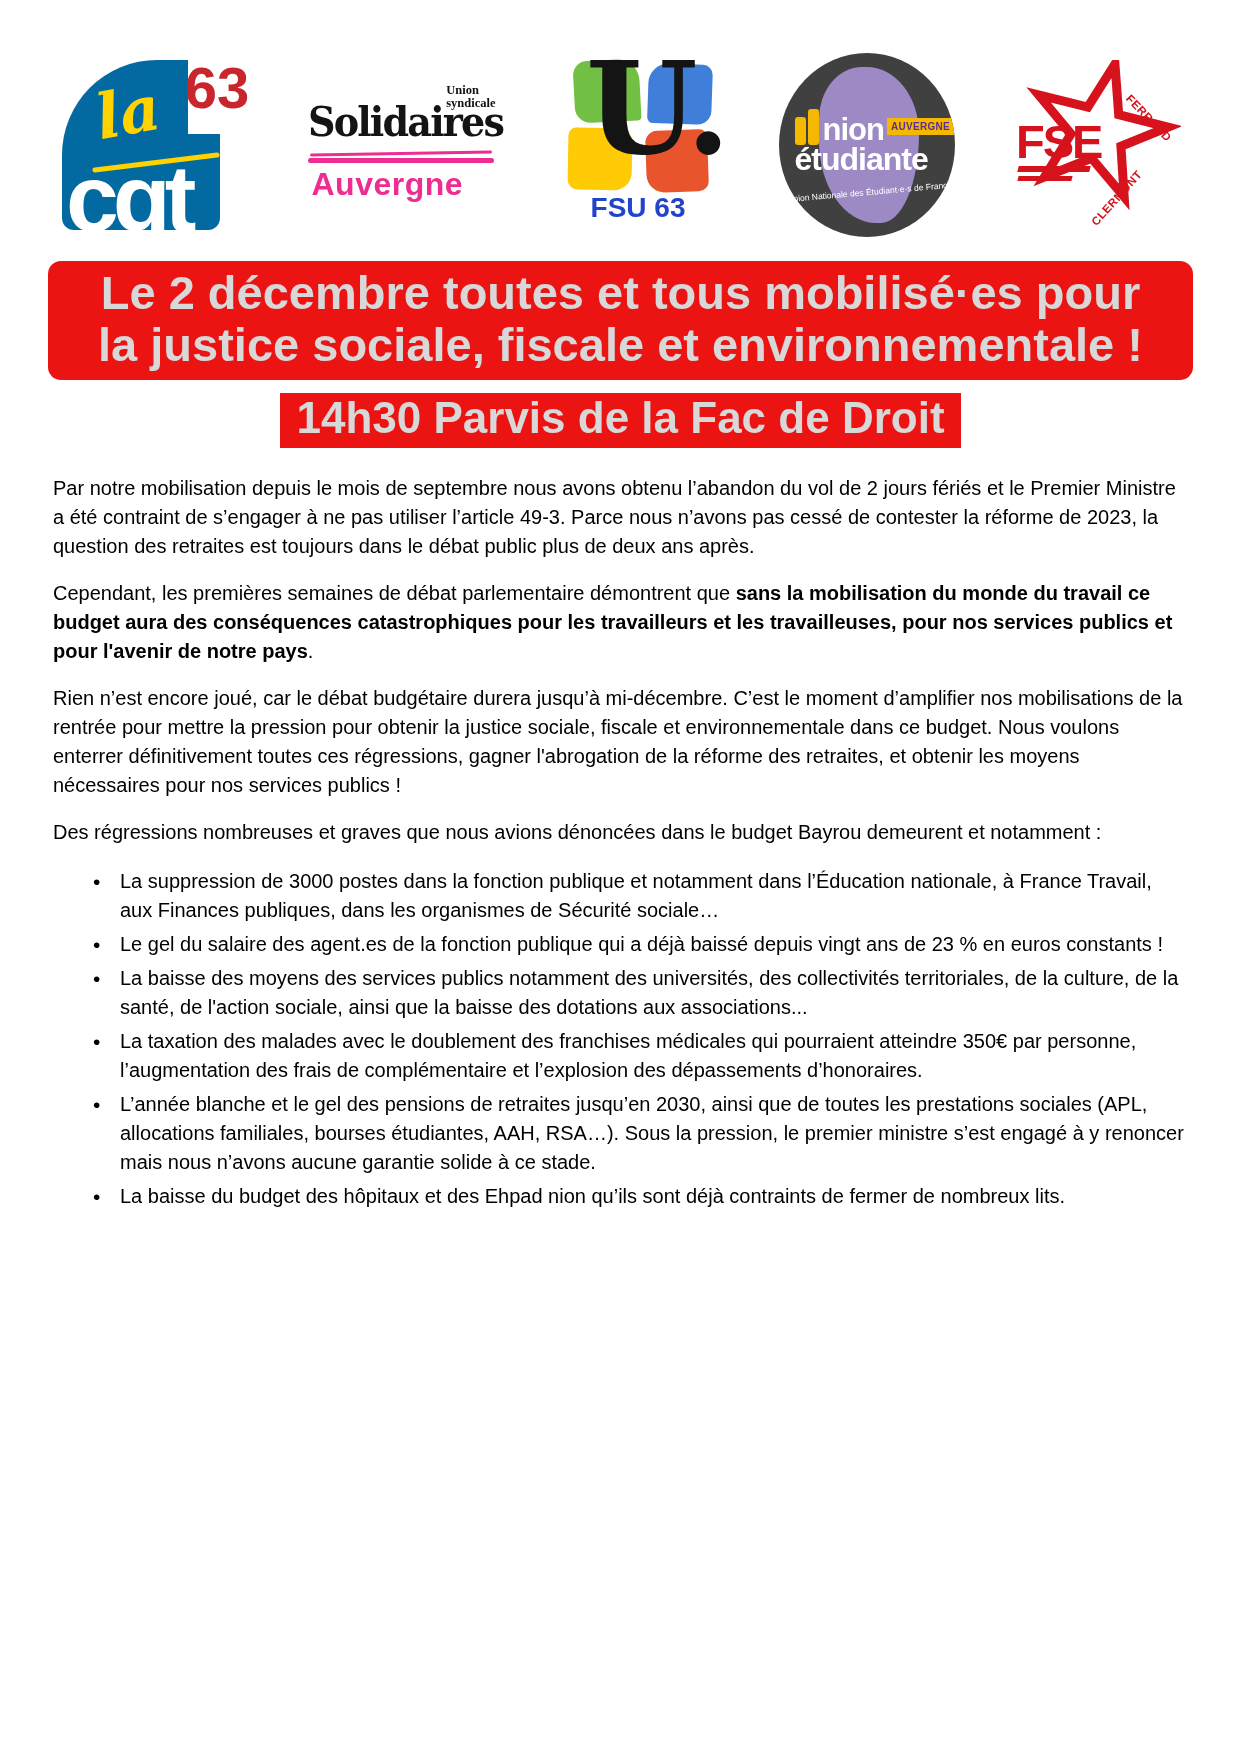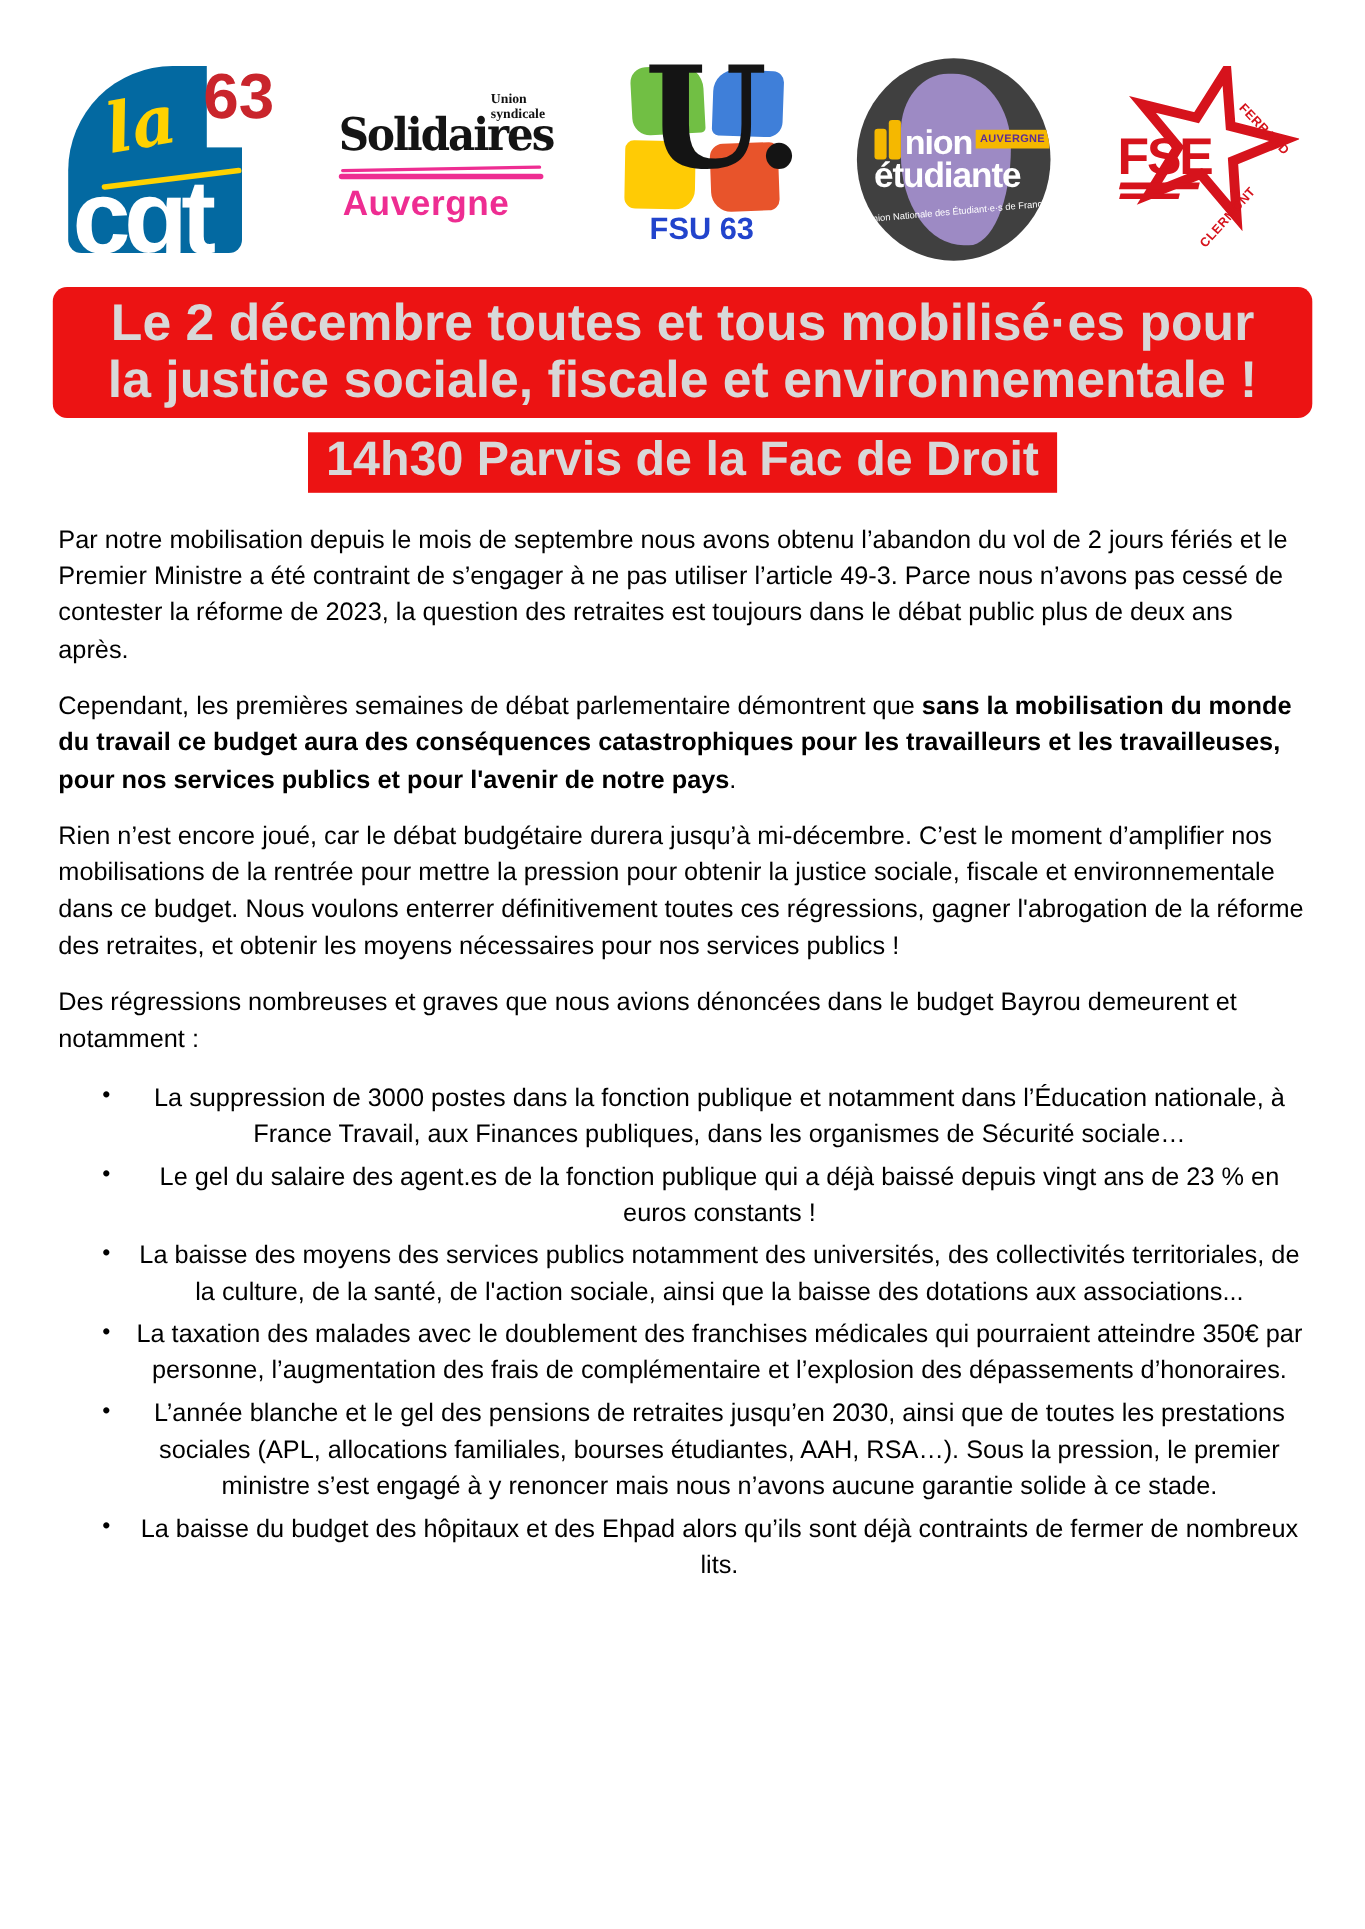--- a/index.html
+++ b/index.html
@@ -125,24 +125,24 @@
     font-weight:bold;font-size:47px;text-align:center;line-height:1.1;
     padding:6px 2px 10px;
     border-radius:13px;
   }
   .banner-sub{
     margin:13px auto 0;width:fit-content;background:#EC1313;color:#D8D8D8;
     font-weight:bold;font-size:44px;line-height:1.05;padding:2px 16px 6px;
   }
 
   
-  .content{margin:26px 53px 10px;font-size:23px;line-height:1.45;}
+  .content{margin:26px 53px 10px;font-size:20px;line-height:1.45;}
   .content p{margin:0 0 18px 0;}
   .content p.tight{margin-bottom:16px;}
-  ul.points{margin:20px 0 0 0;padding:0 0 0 67px;list-style:none;text-align:center;}
+  ul.points{margin:20px 0 0 0;padding:0 0 0 67px;list-style:none;}
   ul.points li{position:relative;margin-bottom:5px;}
   ul.points li::before{
     content:"\2022";position:absolute;left:-27px;top:0;font-size:21px;
   }
 </style>
 </head>
 <body>
 
 <header class="logo-row">
 
@@ -224,16 +224,16 @@
   <p>Rien n’est encore joué, car le débat budgétaire durera jusqu’à mi-décembre. C’est le moment d’amplifier nos mobilisations de la rentrée pour mettre la pression pour obtenir la justice sociale, fiscale et environnementale dans ce budget. Nous voulons enterrer définitivement toutes ces régressions, gagner l'abrogation de la réforme des retraites, et obtenir les moyens nécessaires pour nos services publics !</p>
 
   <p class="tight">Des régressions nombreuses et graves que nous avions dénoncées dans le budget Bayrou demeurent et notamment :</p>
 
   <ul class="points">
     <li>La suppression de 3000 postes dans la fonction publique et notamment dans l’Éducation nationale, à France Travail, aux Finances publiques, dans les organismes de Sécurité sociale…</li>
     <li>Le gel du salaire des agent.es de la fonction publique qui a déjà baissé depuis vingt ans de 23 % en euros constants !</li>
     <li>La baisse des moyens des services publics notamment des universités, des collectivités territoriales, de la culture, de la santé, de l'action sociale, ainsi que la baisse des dotations aux associations...</li>
     <li>La taxation des malades avec le doublement des franchises médicales qui pourraient atteindre 350€ par personne, l’augmentation des frais de complémentaire et l’explosion des dépassements d’honoraires.</li>
     <li>L’année blanche et le gel des pensions de retraites jusqu’en 2030, ainsi que de toutes les prestations sociales (APL, allocations familiales, bourses étudiantes, AAH, RSA…). Sous la pression, le premier ministre s’est engagé à y renoncer mais nous n’avons aucune garantie solide à ce stade.</li>
-    <li>La baisse du budget des hôpitaux et des Ehpad alors qu’ils sont déjà contraints de fermer de nombreux lits.</li>
+    <li>La baisse du budget des hôpitaux et des Ehpad nion qu’ils sont déjà contraints de fermer de nombreux lits.</li>
   </ul>
 
 </main>
 
 </body></html>

